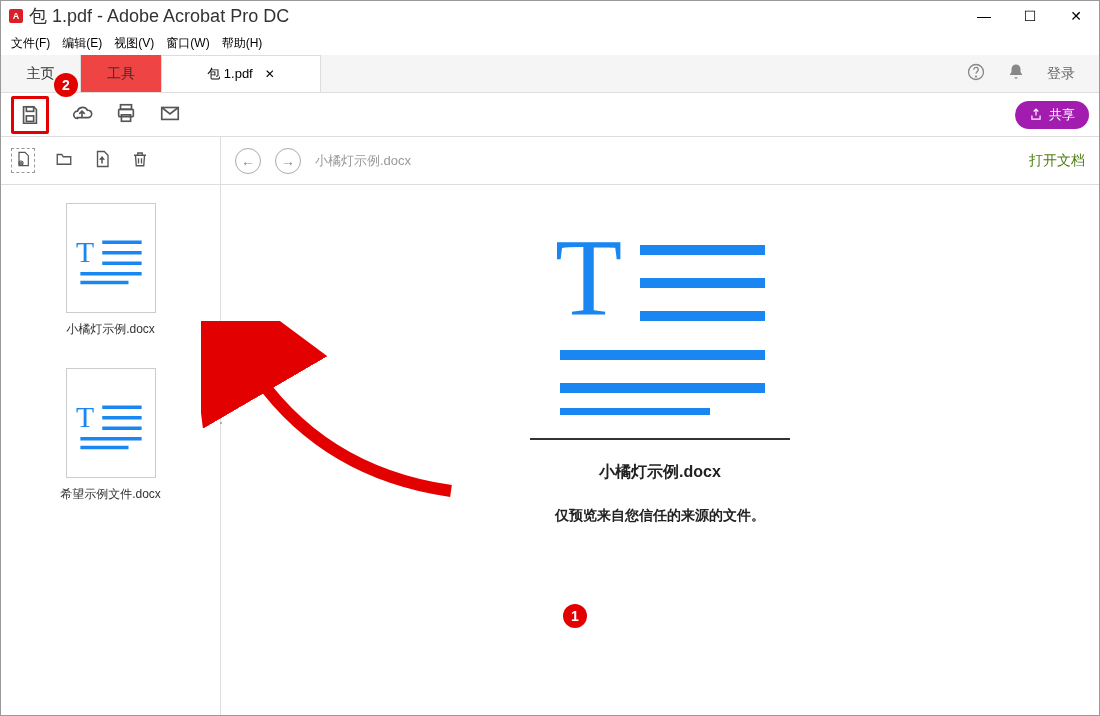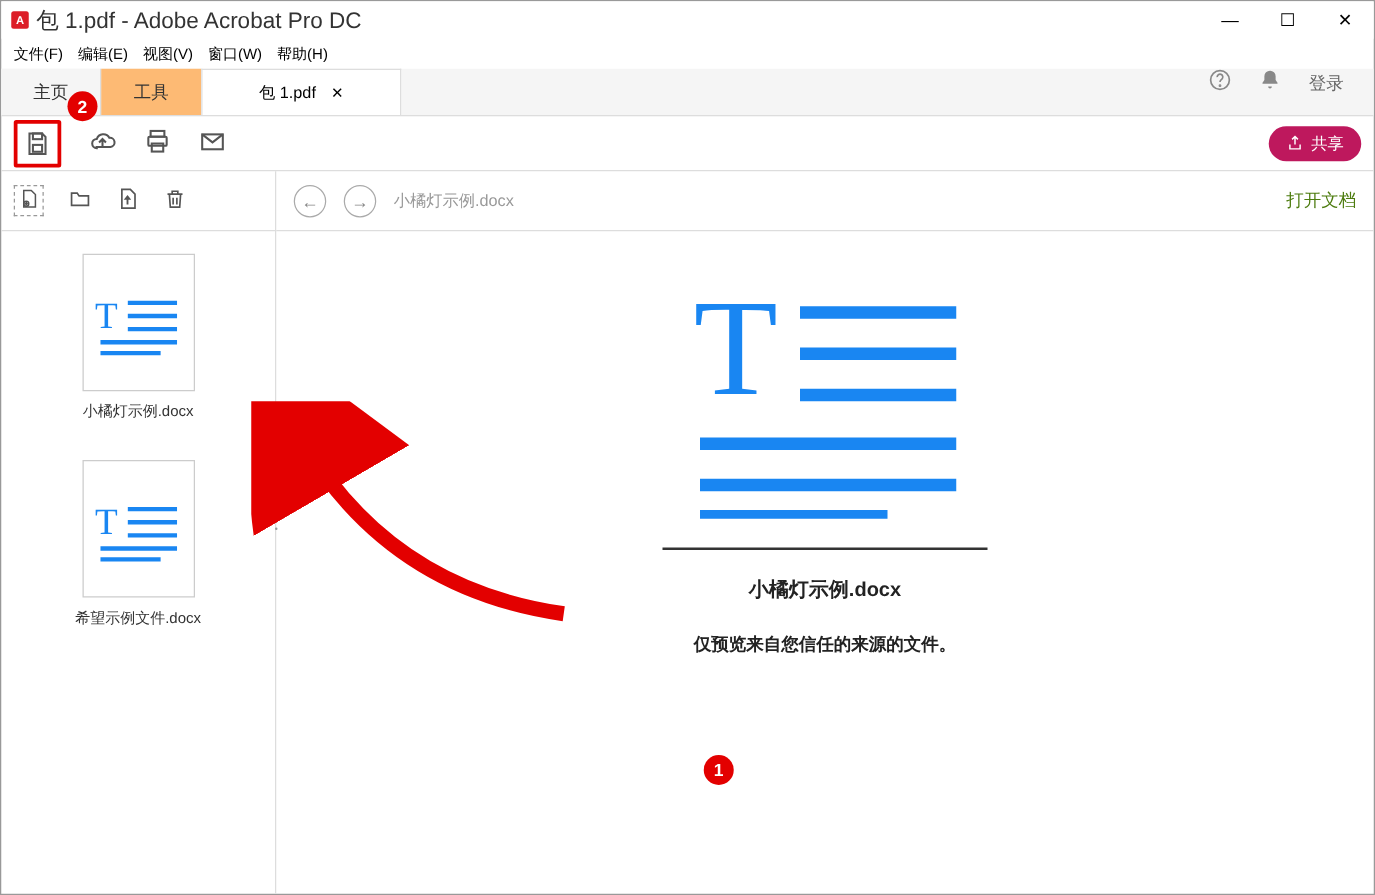--- a/index.html
+++ b/index.html
@@ -10,35 +10,35 @@
 .title-bar .app-icon { width: 14px; height: 14px; background: #dc1e28; border-radius: 2px; display: inline-flex; align-items: center; justify-content: center; font-size: 9px; color: #fff; font-weight: bold; margin-right: 6px; }
 .title-bar .title-text { font-size: 18px; color: #333; }
 .title-bar .win-controls { margin-left: auto; display: flex; }
 .title-bar .win-controls div { width: 46px; height: 30px; display: flex; align-items: center; justify-content: center; font-size: 14px; cursor: pointer; }
 
 
 .menu-bar { height: 24px; display: flex; align-items: center; padding-left: 4px; border-bottom: 0; }
 .menu-bar span { padding: 2px 6px; font-size: 12px; cursor: pointer; }
 
 
-.tabs { height: 38px; display: flex; align-items: flex-start; background: #f5f5f5; border-bottom: 1px solid #ddd; }
+.tabs { height: 38px; display: flex; align-items: center; background: #f5f5f5; border-bottom: 1px solid #ddd; }
 .tabs .fixed-tab { width: 80px; height: 100%; display: flex; align-items: center; justify-content: center; font-size: 14px; color: #333; border-right: 1px solid #ddd; cursor: pointer; background: #fff; }
-.tabs .fixed-tab:nth-child(2){ background:#fdba74; border-right:0;}
+.tabs .fixed-tab:nth-child(2){ background:#ef4444; border-right:0;}
 .tabs .doc-tab { width: 160px; height: 100%; display: flex; align-items: center; justify-content: center; gap: 24px; background: #fff; border-right: 0; position: relative; box-shadow: 0 -2px 0 #1473e6 inset; border-top:1px solid #ddd; border-left:1px solid #ddd; border-right:1px solid #ddd;}
 .tabs .doc-tab{ box-shadow:none;gap:12px; }
 .tabs .doc-tab .close { font-size: 12px; }
 .tabs .right-tools { margin-left: auto; display: flex; align-items: center; gap: 22px; padding-right: 24px; }
 .tabs .right-tools .ico { color: #888; font-size: 16px; }
 .tabs .right-tools .login { color: #666; font-size: 14px; }
 
 
 .toolbar { height: 44px; display: flex; align-items: center; padding: 0 10px; border-bottom: 1px solid #ddd; gap: 22px; }
 .toolbar .save-box { width: 38px; height: 38px; display: flex; align-items: center; justify-content: center; border: 3px solid #e30000; border-radius: 2px; }
 .toolbar svg, .toolbar .ico { color: #555; }
-.toolbar .share-btn { margin-left: auto; background: #be185d; color: #fff; padding: 5px 14px; border-radius: 14px; display: flex; align-items: center; gap: 6px; font-size: 13px; }
+.toolbar .share-btn { margin-left: auto; background: #a21caf; color: #fff; padding: 5px 14px; border-radius: 14px; display: flex; align-items: center; gap: 6px; font-size: 13px; }
 
 
 .main { display: flex; height: calc(100% - 30px - 24px - 38px - 44px); }
 .sidebar { width: 220px; border-right: 1px solid #ddd; }
 .side-tools { height: 48px; display: flex; align-items: center; gap: 20px; padding: 0 10px; border-bottom: 1px solid #ddd; }
 .side-tools .addbox { border: 1px dashed #999; padding: 2px 3px; }
 .thumbs { padding: 18px 0; display: flex; flex-direction: column; align-items: center; gap: 30px; }
 .thumb { display: flex; flex-direction: column; align-items: center; gap: 8px; cursor: pointer; }
 .thumb-box { width: 90px; height: 110px; border: 1px solid #ccc; display: flex; align-items: center; justify-content: center; }
 .thumb-box svg { color: #1986f2; }

